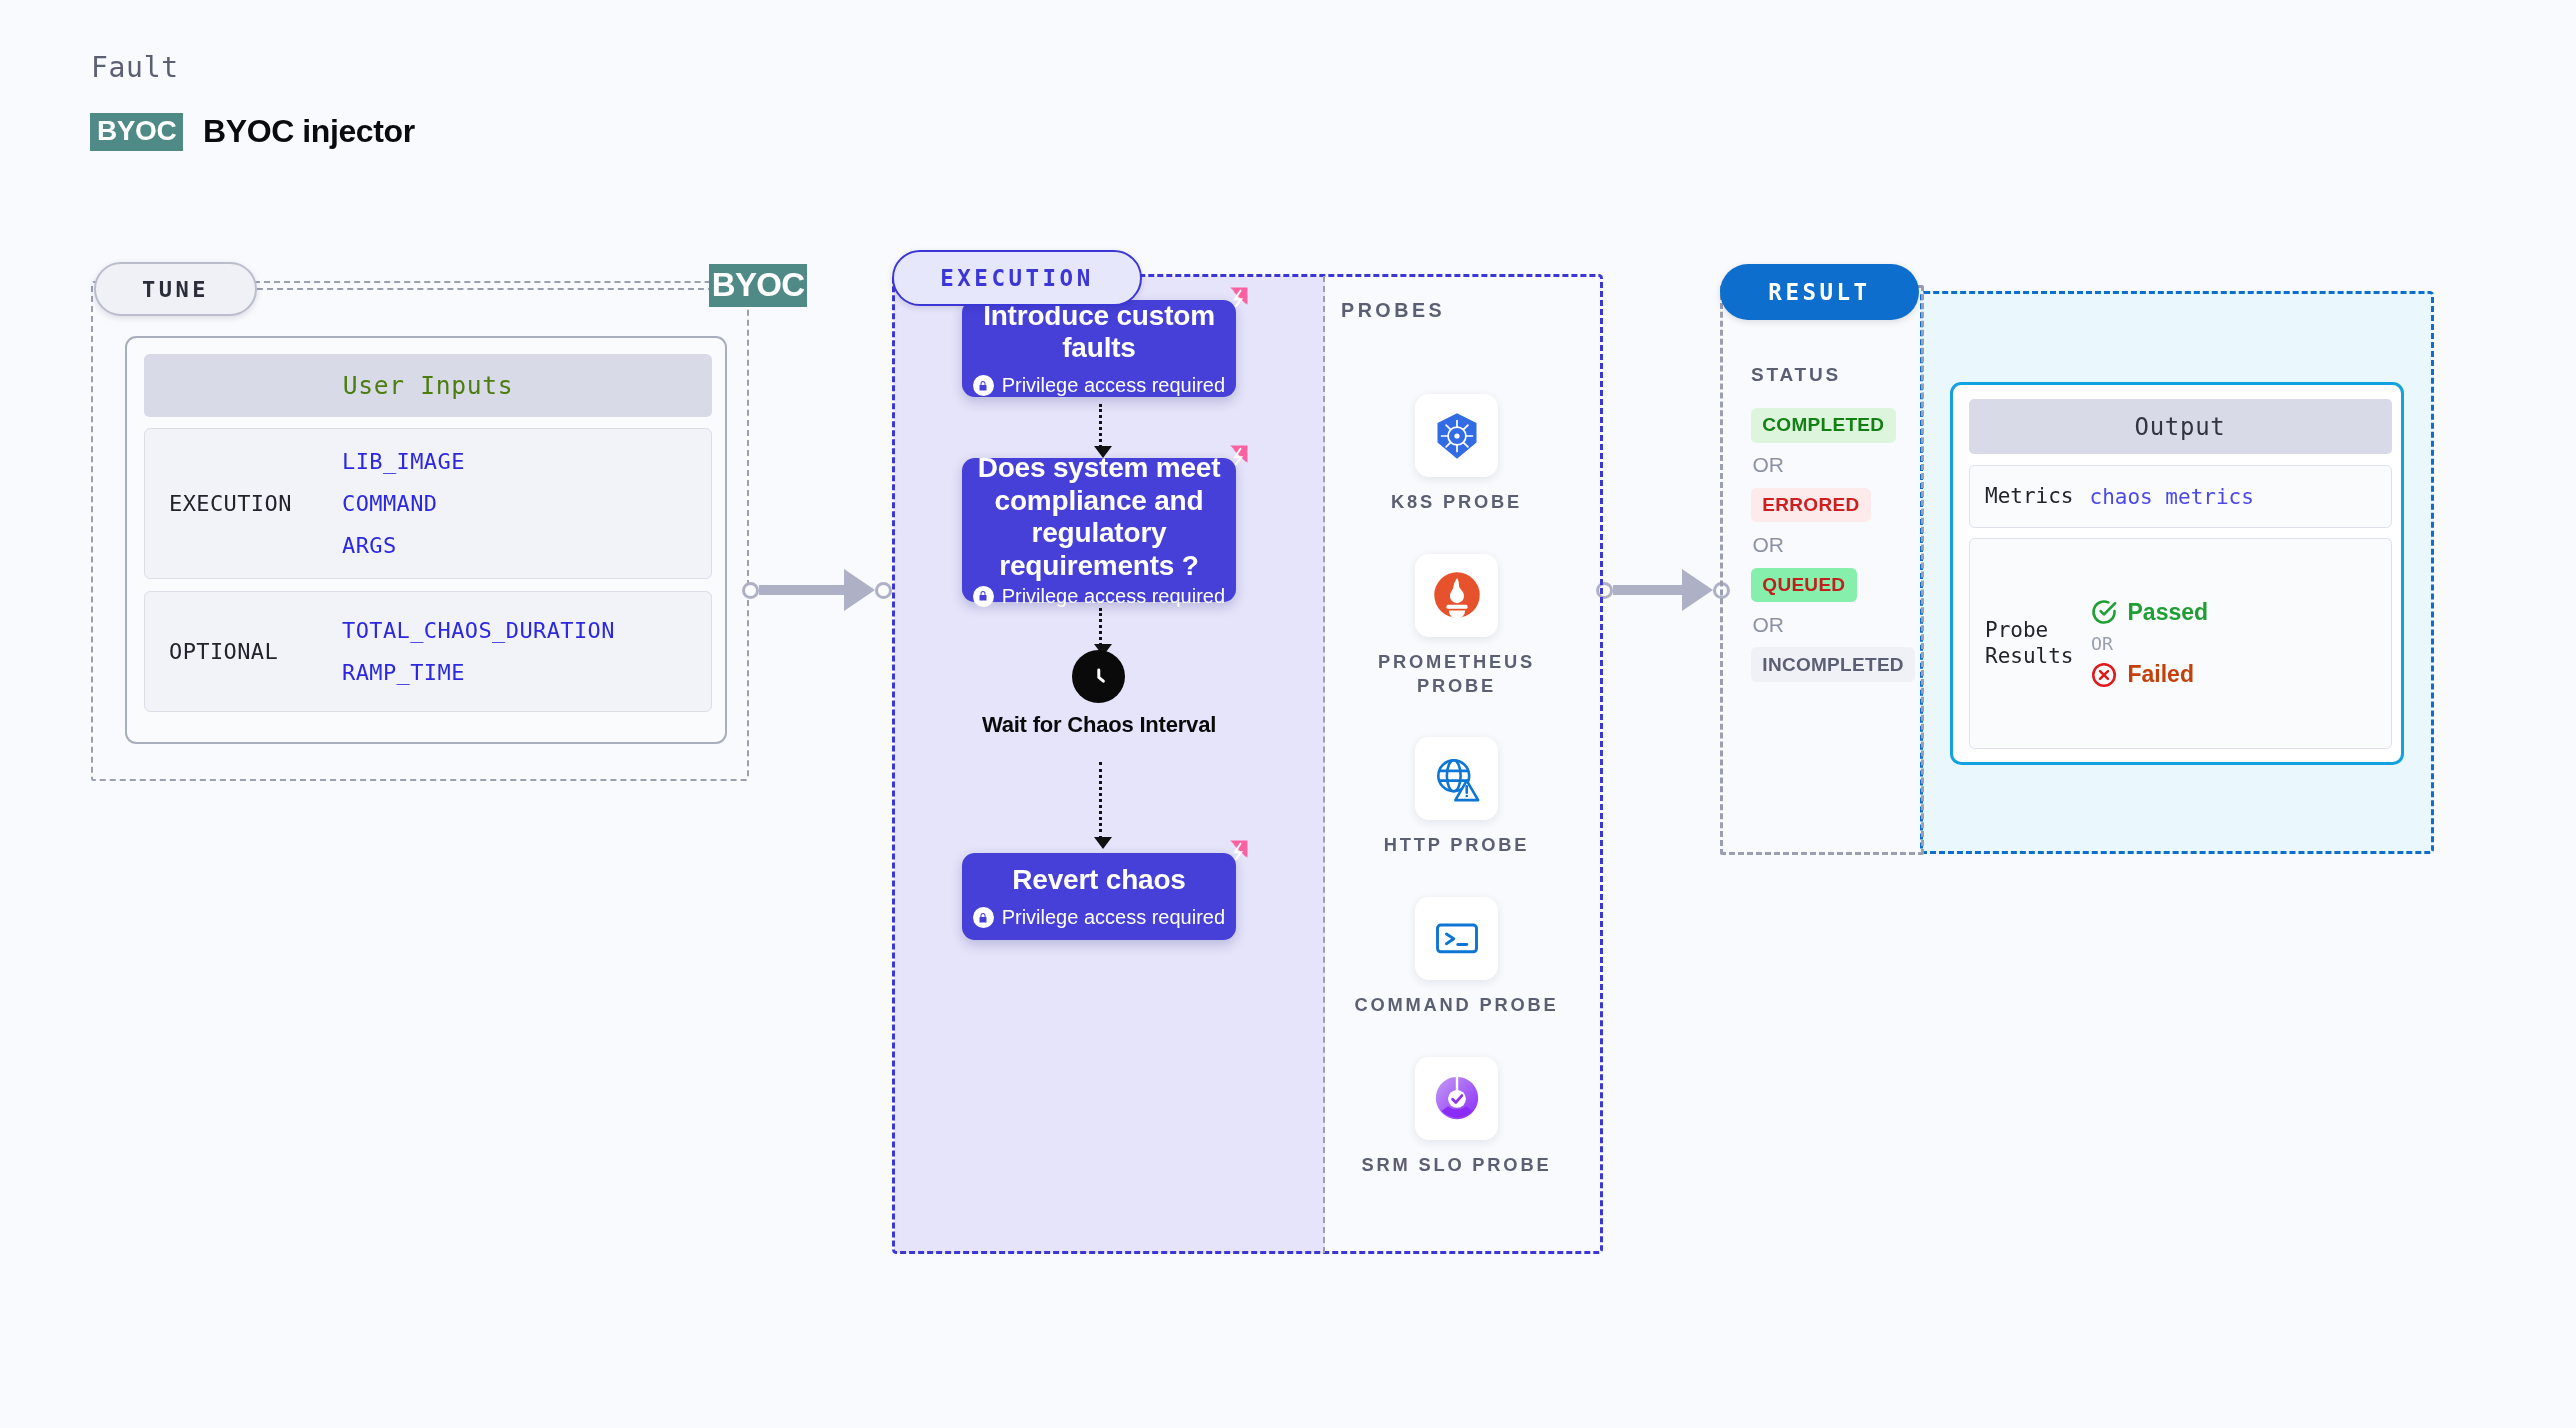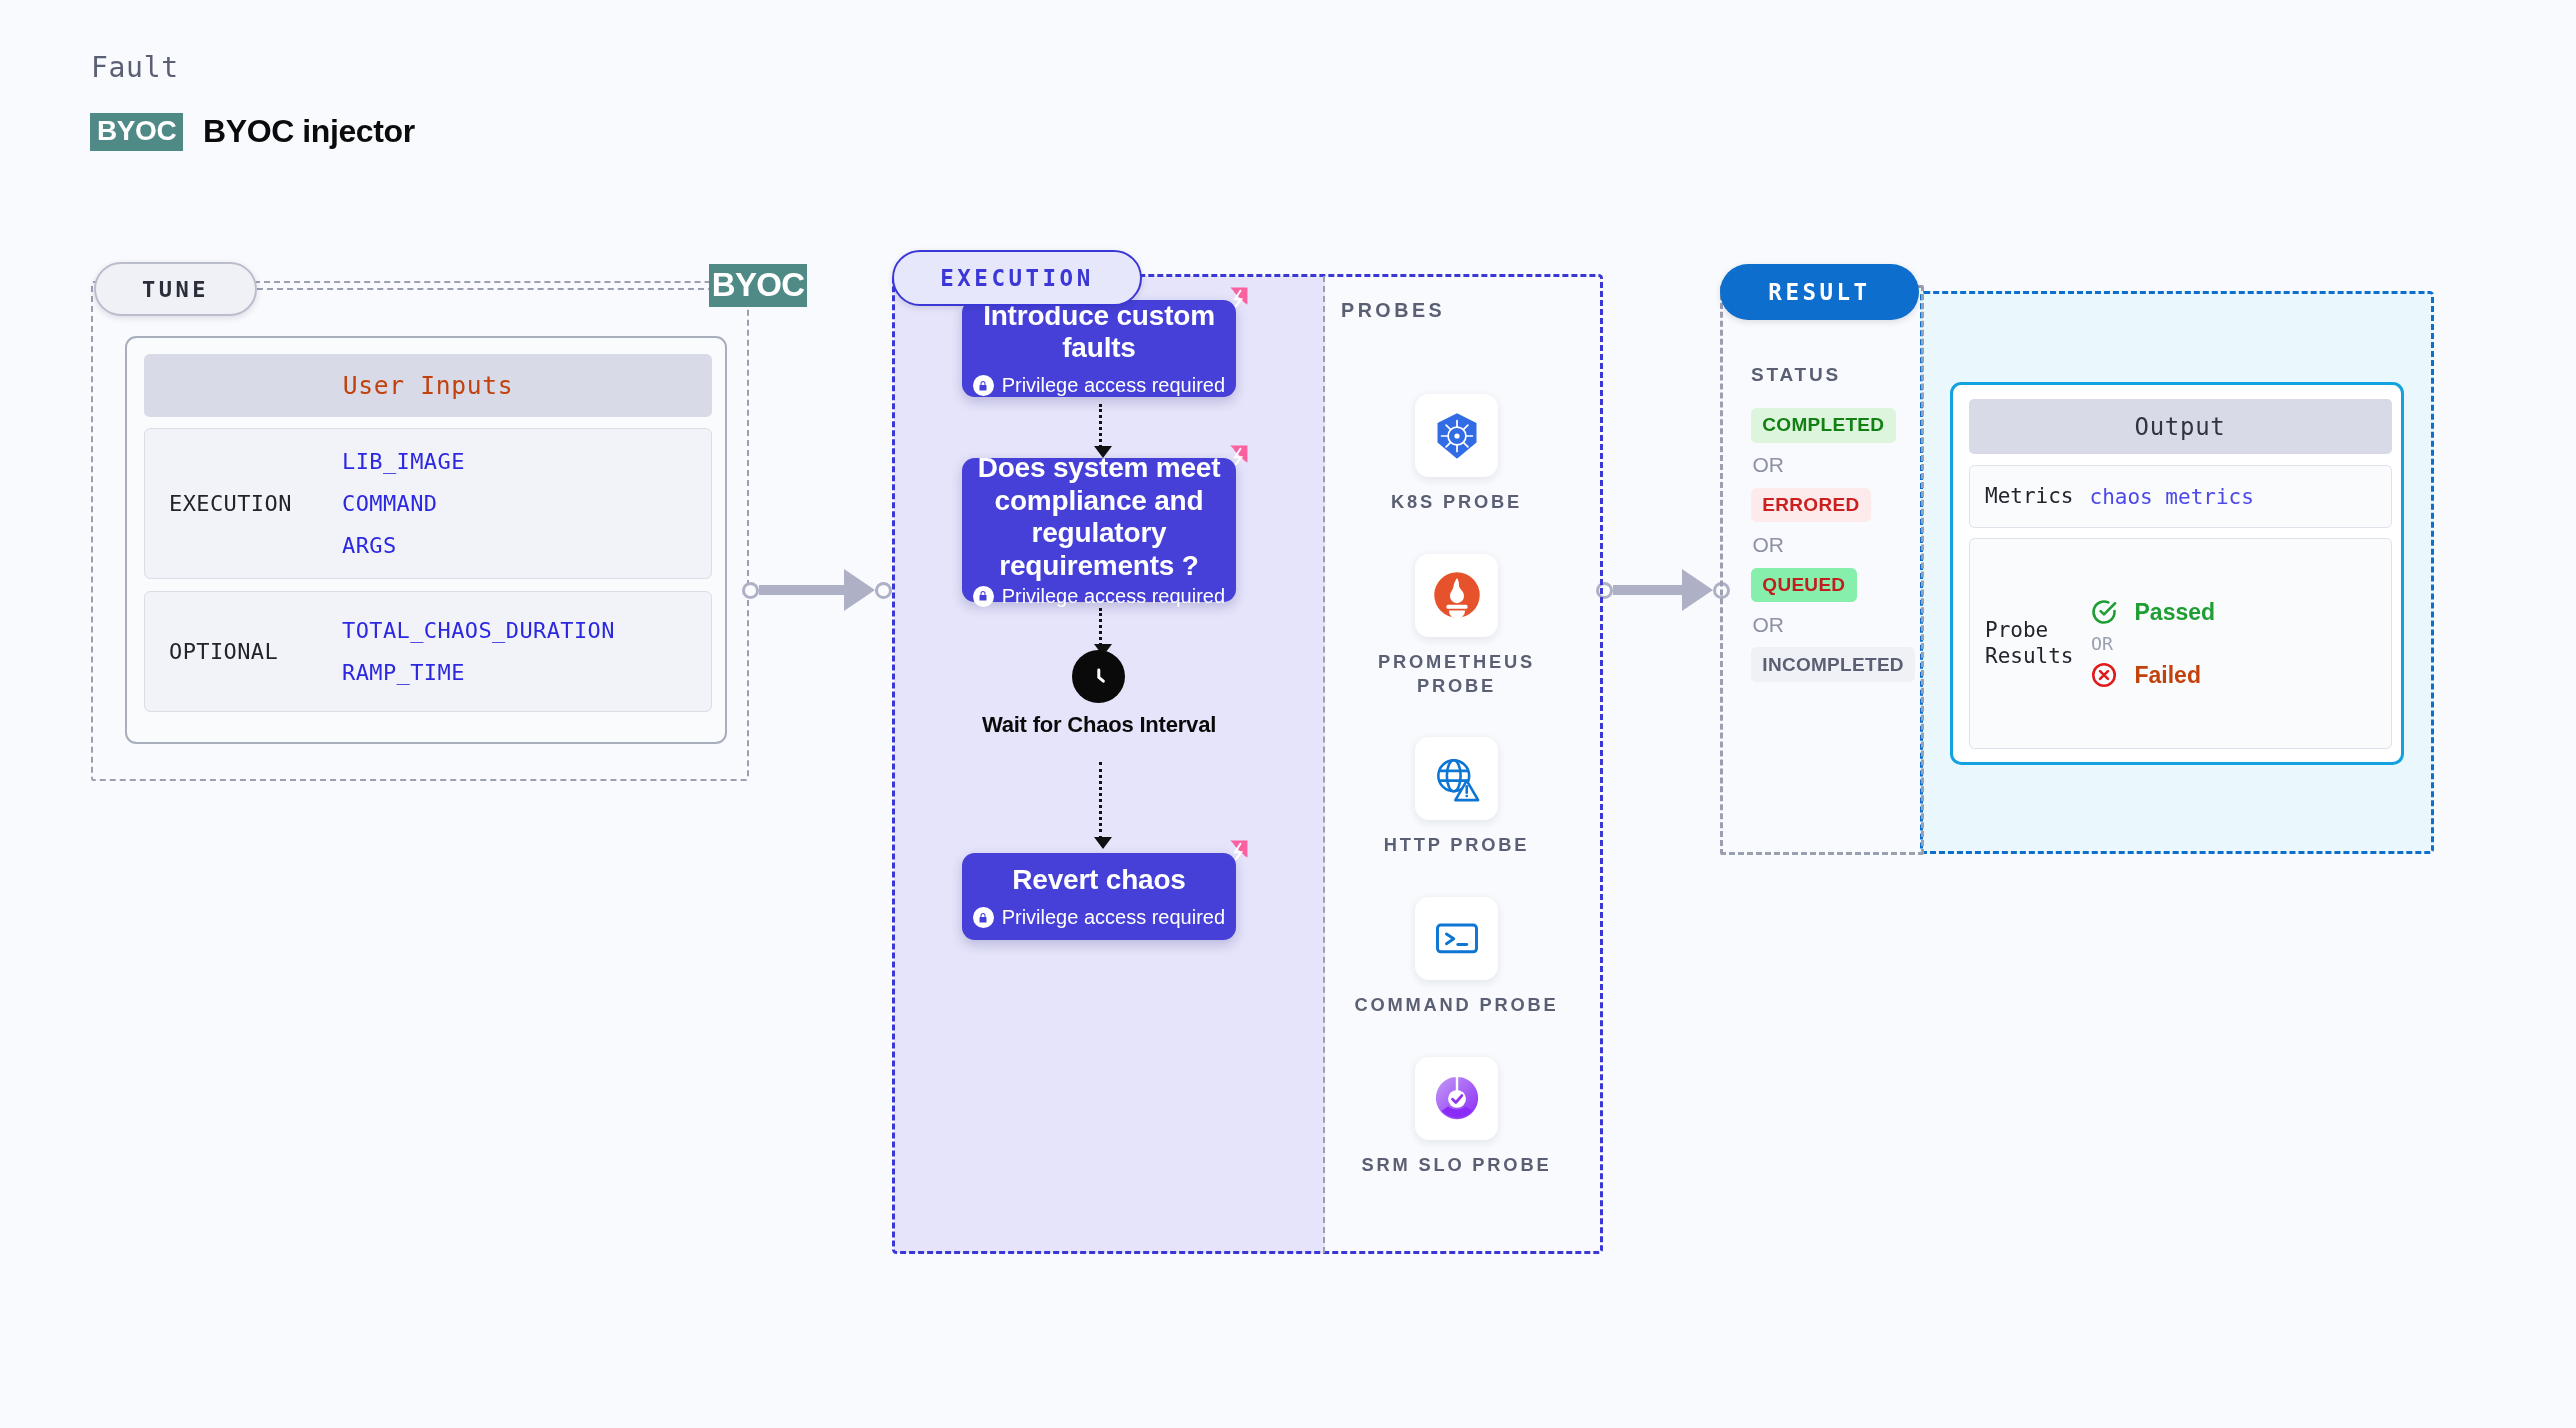--- a/index.html
+++ b/index.html
@@ -80,21 +80,21 @@
   
   .ui-card {
     position: absolute; left: 125px; top: 336px; width: 602px; height: 408px;
     border: 2.8px solid #a9aebd; border-radius: 11.3px; background: #fafbfd;
   }
   .ui-head {
     position: absolute; left: 17px; top: 15.5px; width: 568px; height: 63px;
     background: #d8dae8; border-radius: 5.6px;
     display: flex; align-items: center; justify-content: center;
     font-family: "DejaVu Sans Mono", monospace;
-    font-size: 24.6px; color: #c2410c; letter-spacing: 0.7px;
+    font-size: 24.6px; color: #4d7c0f; letter-spacing: 0.7px;
   }
   .ui-group {
     position: absolute; left: 17px; width: 568px;
     background: #f2f3f8; border: 1.4px solid #dadce6; border-radius: 6.3px;
     display: flex; align-items: center;
   }
   .ui-group.mandatory { top: 90px; height: 151px; }
   .ui-group.optional  { top: 253px; height: 121px; }
   .ui-label {
     font-family: "DejaVu Sans Mono", monospace;
@@ -250,21 +250,21 @@
   .out-key {
     font-family: "DejaVu Sans Mono", monospace;
     font-size: 21px; color: #22242c; width: 120px;
     padding-left: 15.5px; flex: none; line-height: 1.22;
   }
   .out-metric {
     font-family: "DejaVu Sans Mono", monospace;
     font-size: 21px; color: #4c49e8;
   }
   .probe-res { display: flex; flex-direction: column; gap: 2.8px; }
-  .res-line { display: flex; align-items: flex-end; gap: 17px; }
+  .res-line { display: flex; align-items: center; gap: 10px; }
   .res-line svg { width: 28px; height: 28px; flex: none; }
   .res-text { font-size: 23px; font-weight: 700; }
   .res-or {
     font-size: 18.3px; color: #9aa0b0; margin: 4.2px 0 4.2px 1.4px;
     font-family: "DejaVu Sans Mono", monospace;
   }
 </style>
 </head>
 <body>
 

